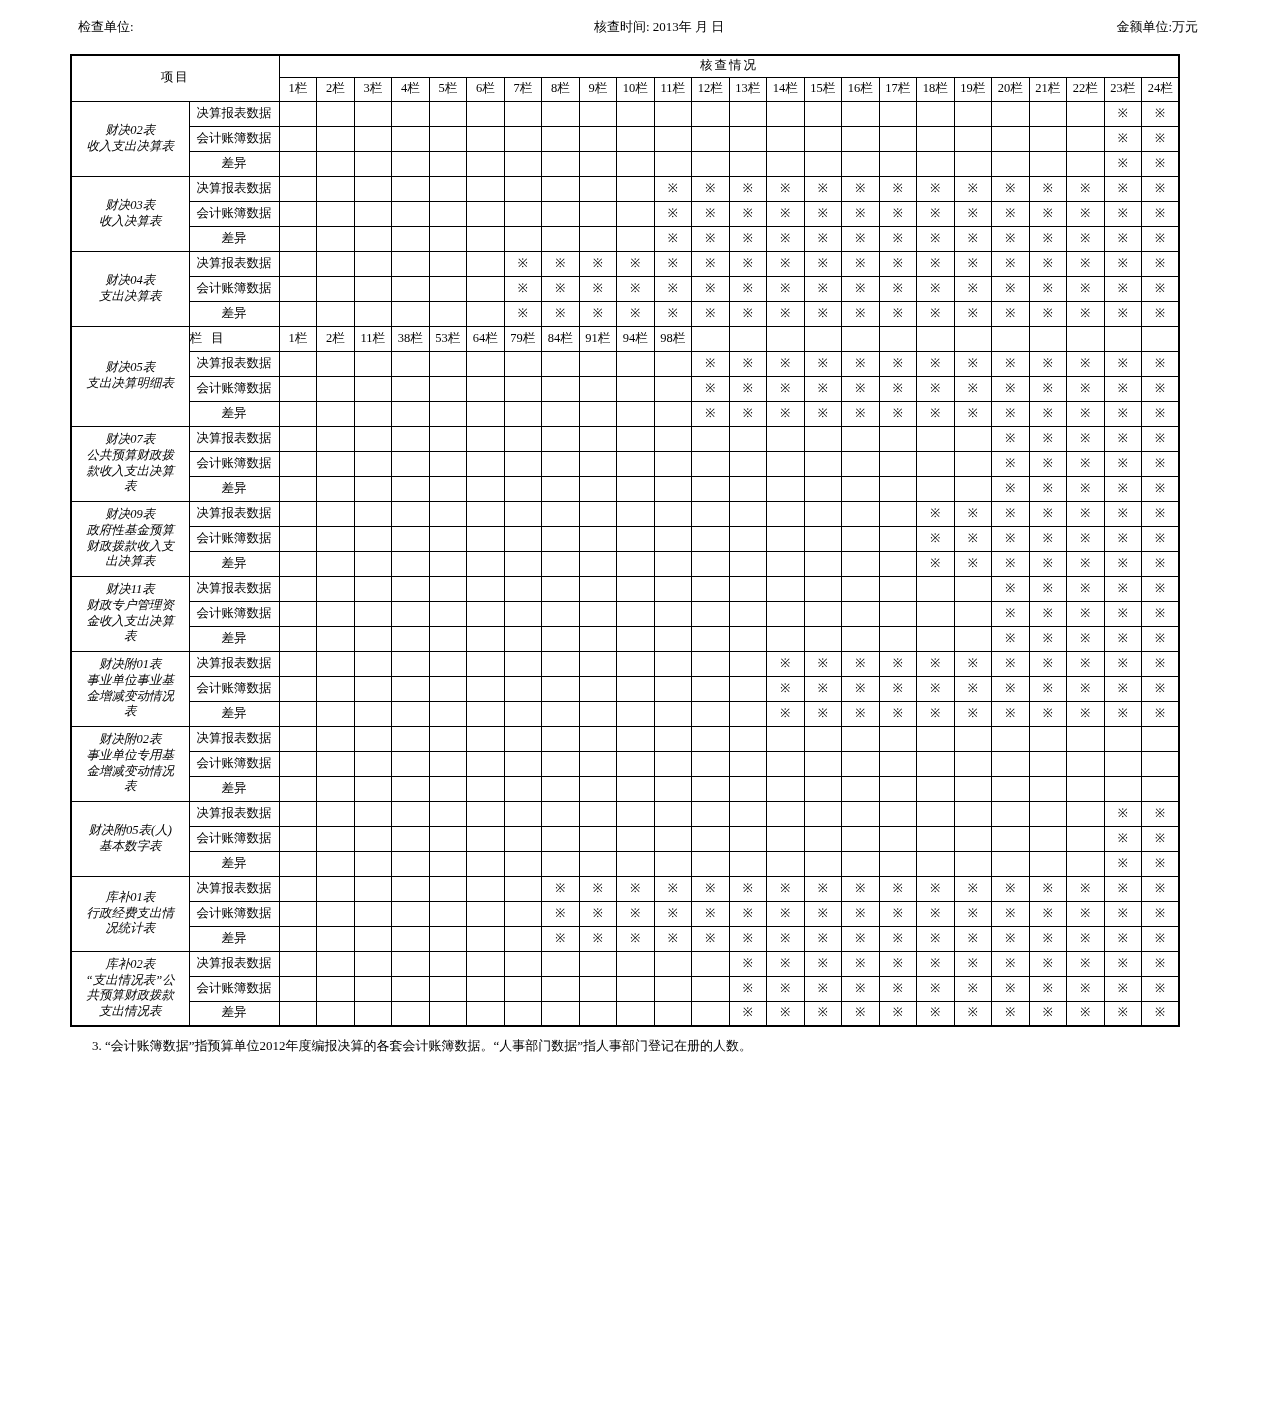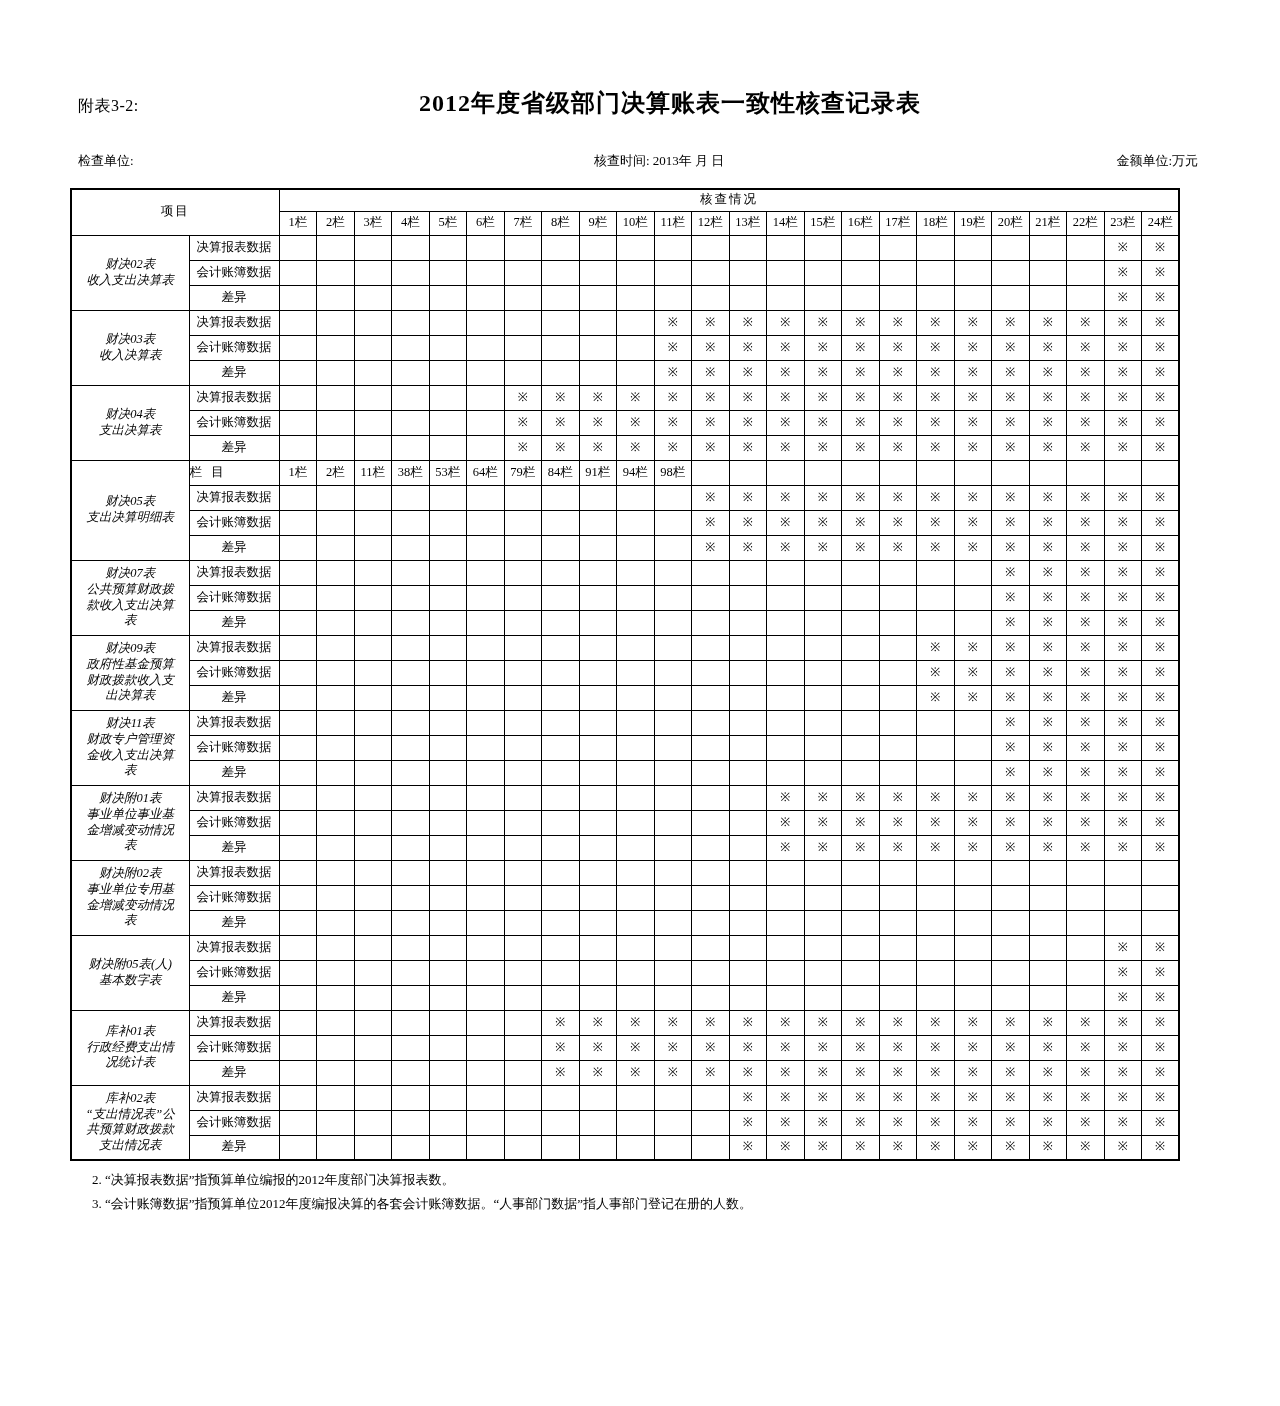--- a/index.html
+++ b/index.html
@@ -126,24 +126,20 @@
     line-height: 1.85;
   }
   .notes .n-line { white-space: nowrap; }
   .notes .n-indent { padding-left: 22px; }
 </style>
 </head>
 <body>
 
 <div class="page">
 
-  <div class="header-row">
-    <div class="attach-label">附表3-2:</div>
-    <div class="doc-title">2012年度省级部门决算账表一致性核查记录表</div>
-  </div>
 
   <div class="meta-row">
     <div class="meta-left">检查单位:</div>
     <div class="meta-center">核查时间: 2013年   月   日</div>
     <div class="meta-right">金额单位:万元</div>
   </div>
 
   <table class="main">
     <colgroup id="colgroup-main">
         <col class="col-item">
@@ -1264,20 +1260,17 @@
           <td class="cell"><span class="mk">※</span></td>
           <td class="cell"><span class="mk">※</span></td>
           <td class="cell"><span class="mk">※</span></td>
           <td class="cell thickright"><span class="mk">※</span></td>
         </tr>
       </tbody>
   </table>
 
   <div class="notes">
     <div class="n-line n-indent">
-      <span>2. “决算报表数据”指预算单位编报的2012年度部门决算报表数。</span>
-    </div>
-    <div class="n-line n-indent">
       <span>3. “会计账簿数据”指预算单位2012年度编报决算的各套会计账簿数据。“人事部门数据”指人事部门登记在册的人数。</span>
     </div>
   </div>
 
 </div>
 
 </body></html>

